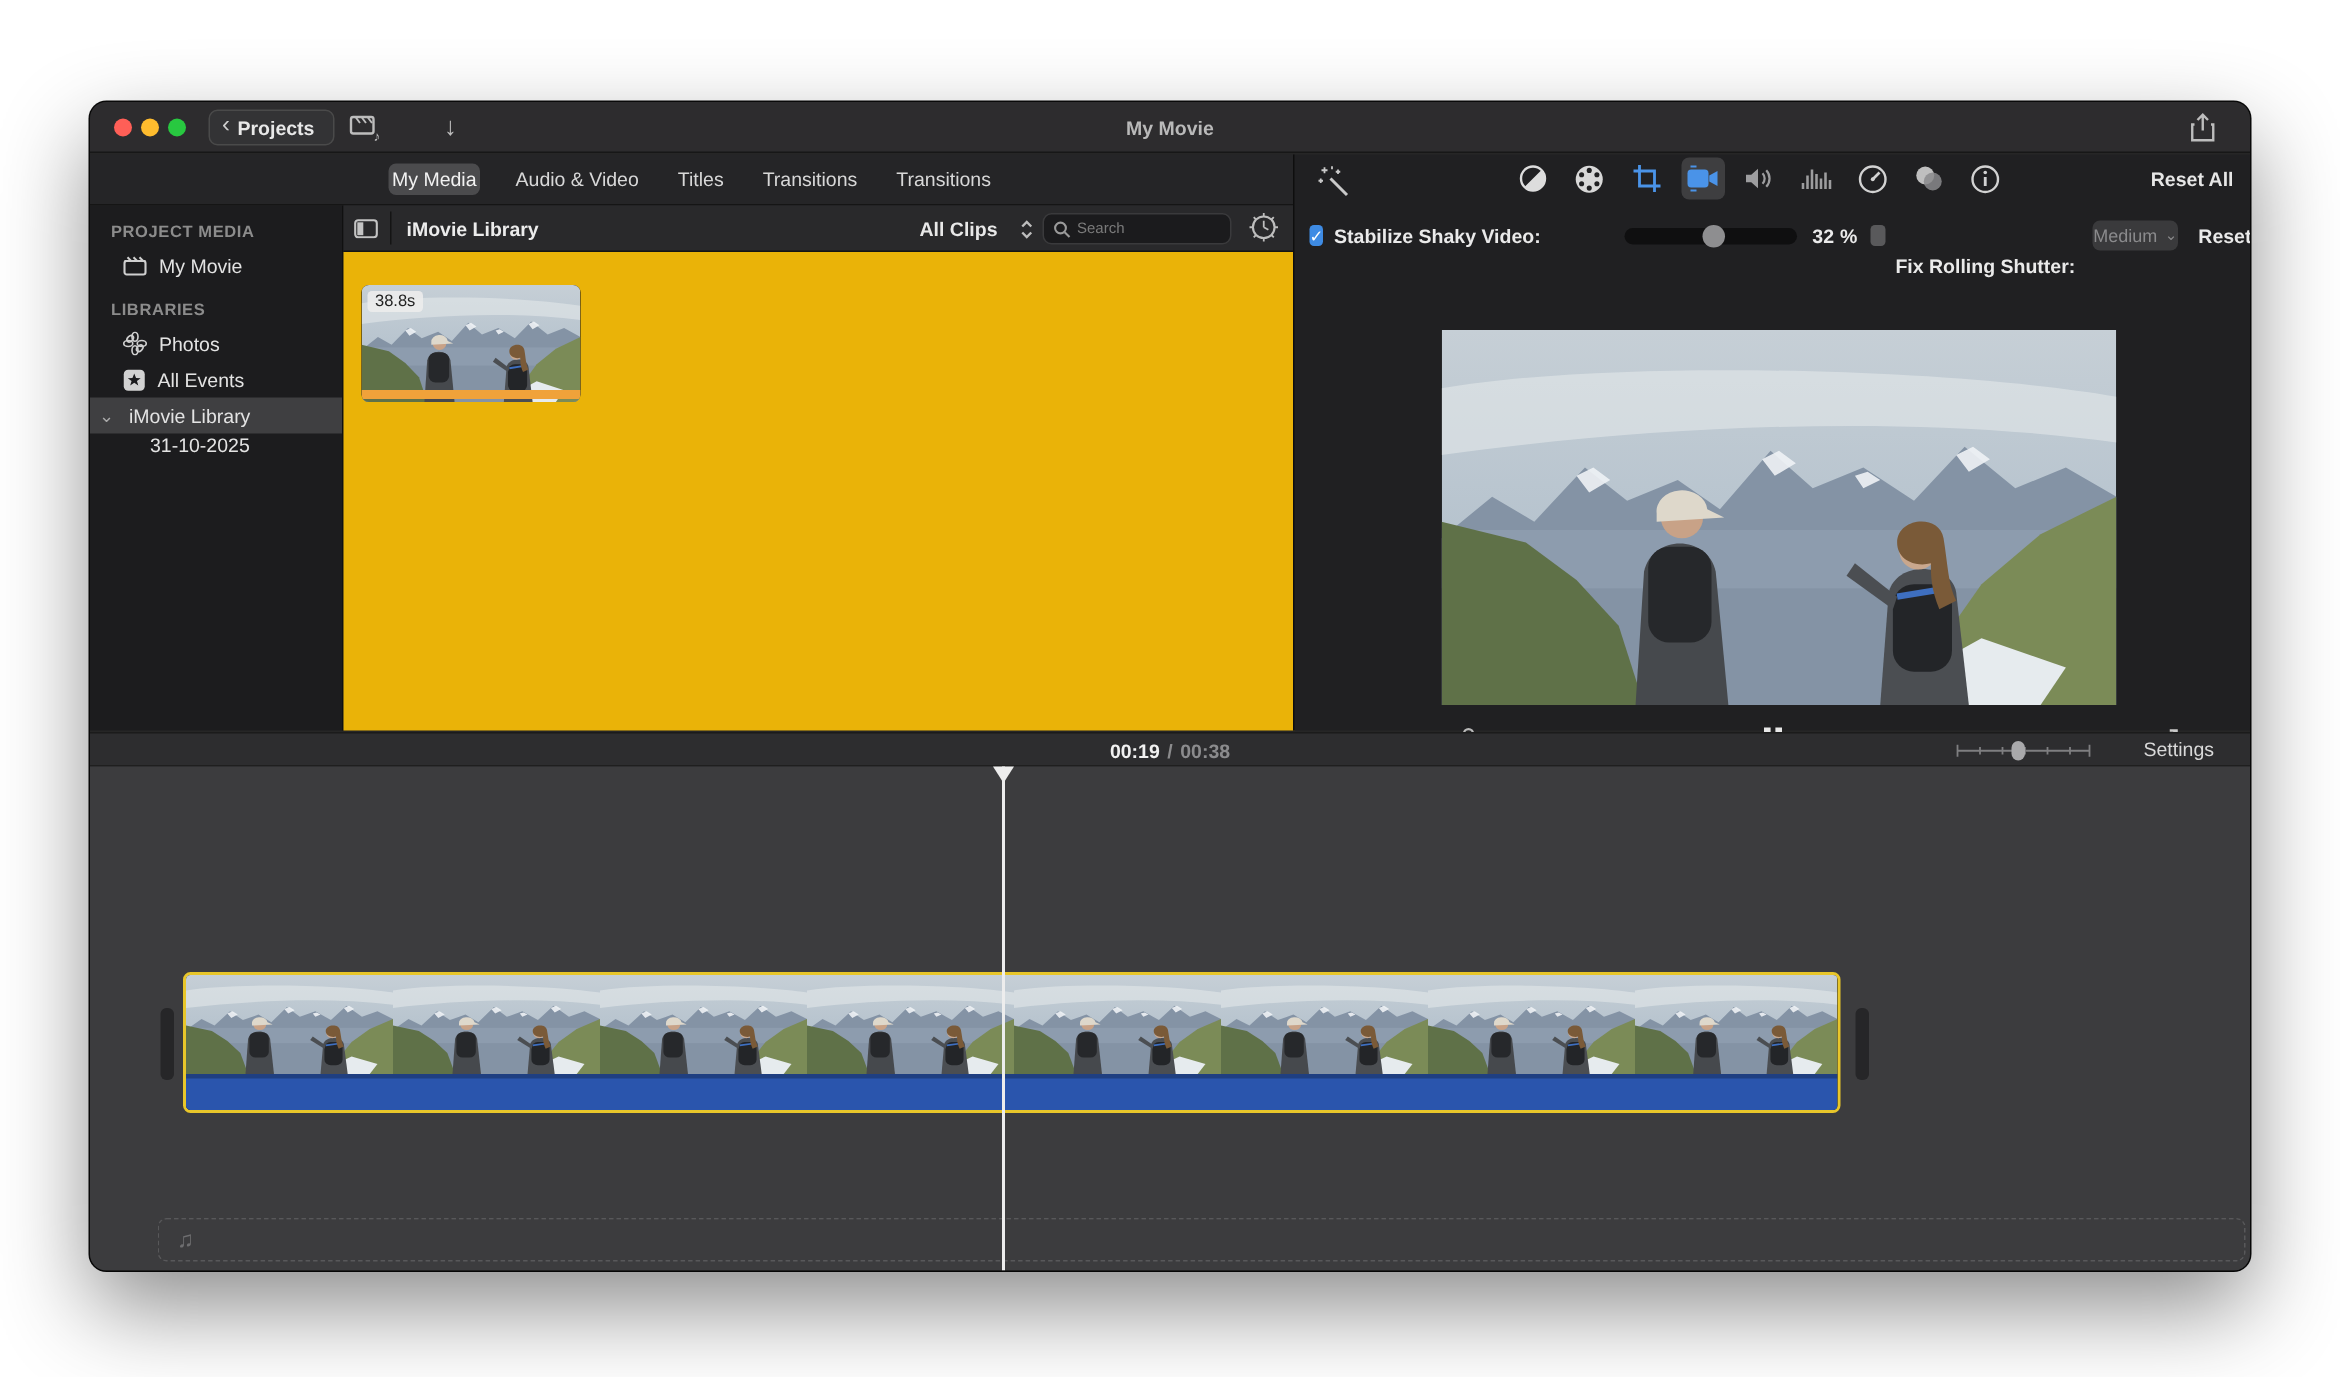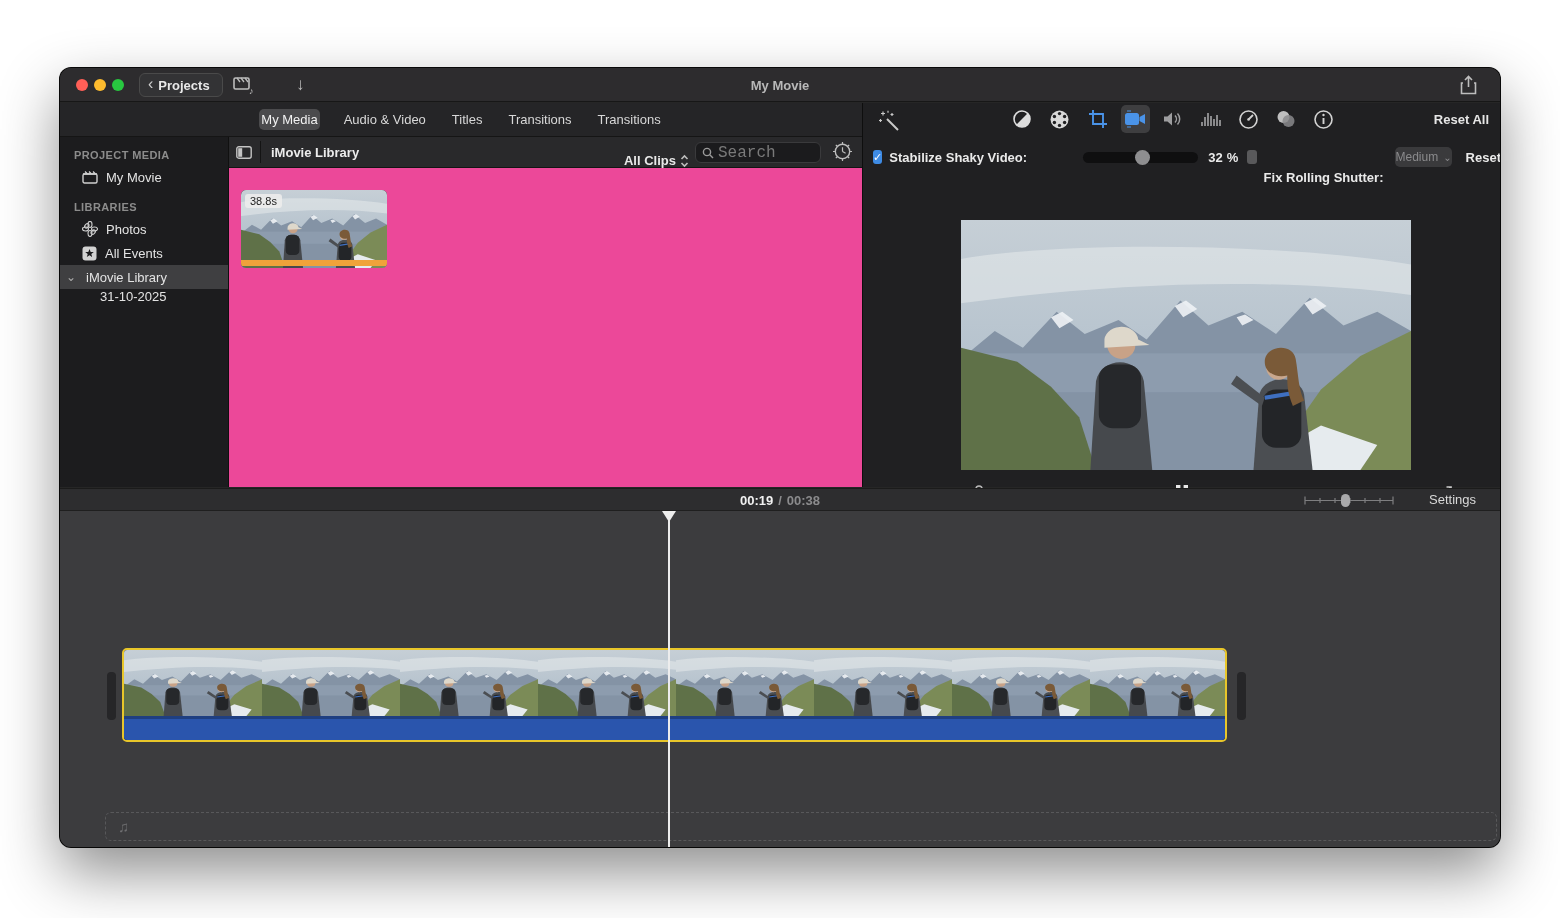--- a/index.html
+++ b/index.html
@@ -30,28 +30,28 @@
   .side-header { padding:12px 14px 4px 14px; font-size:11px; font-weight:700; letter-spacing:.4px; color:#8c8c8c; }
   .side-item { display:flex; align-items:center; gap:8px; height:24px; padding-left:22px; font-size:13px; color:#e3e3e3; }
   .side-item.selected { background:#3f3f41; padding-left:4px; }
   .side-item .disc { color:#aaaaaa; font-size:12px; width:14px; text-align:center; }
   .side-sub { height:24px; display:flex; align-items:flex-start; padding-left:40px; font-size:13px; color:#e3e3e3; }
   
   .browser { position:absolute; left:168px; top:69px; width:634px; height:350px; background:#232325; border-left:1px solid #101010; }
   .browser-header { position:absolute; left:0; top:0; width:634px; height:31px; background:#29292b; border-bottom:1px solid #141414; }
   .pane-toggle { position:absolute; left:6px; top:4px; width:26px; height:22px; display:flex; align-items:center; justify-content:center; border-right:1px solid #141414; padding-right:8px; }
   .browser-title { position:absolute; left:42px; top:0; height:31px; display:flex; align-items:center; font-size:13px; font-weight:700; color:#ececec; }
-  .allclips { position:absolute; right:174px; top:0; height:31px; display:flex; align-items:flex-end; gap:4px; font-size:13px; font-weight:700; color:#e8e8e8; }
+  .allclips { position:absolute; right:174px; top:0; height:31px; display:flex; align-items:center; gap:15px; font-size:13px; font-weight:700; color:#e8e8e8; }
   .searchbox { position:absolute; right:42px; top:5px; width:126px; height:21px; background:#1b1b1d;
                border:1px solid #3a3a3c; border-radius:6px; display:flex; align-items:center; padding:0 6px; gap:4px; }
-  .searchbox input { background:transparent; border:none; outline:none; color:#8b5cf6; font-size:16px; width:92px;
-                     font-family:Liberation Mono, monospace; }
+  .searchbox input { background:transparent; border:none; outline:none; color:#8b5cf6; font-size:10px; width:92px;
+                     font-family:Liberation Sans, sans-serif; }
   .searchbox input::placeholder { color:#7a7a7a; }
   .clock-btn { position:absolute; right:10px; top:4px; }
-  .clips-area { position:absolute; left:0; top:31px; width:634px; height:319px; background:#ec4899; }
+  .clips-area { position:absolute; left:0; top:31px; width:634px; height:319px; background:#eab308; }
   .clip-thumb { position:absolute; left:12px; top:22px; width:146px; height:78px; border-radius:5px; overflow:hidden; background:#000; }
   .clip-thumb .orange-bar { position:absolute; left:0; bottom:2px; width:100%; height:6px; }
   .clip-badge { position:absolute; left:4px; top:4px; background:rgba(235,235,235,.92); color:#222;
                 font-size:11px; padding:1px 5px; border-radius:3px; }
   
   .inspector { position:absolute; left:802px; top:35px; width:638px; height:384px; background:#202022; border-left:1px solid #0e0e0e; }
   .insp-toolbar { position:absolute; left:0; top:0; width:638px; height:37px; display:flex; align-items:center; }
   .wand-slot { position:absolute; left:12px; top:5px; }
   .insp-icons { position:absolute; left:145px; top:2px; width:330px; display:flex; align-items:center; justify-content:center; gap:9px; }
   .ibtn { width:30px; height:28px; display:flex; align-items:center; justify-content:center; border-radius:5px; }

